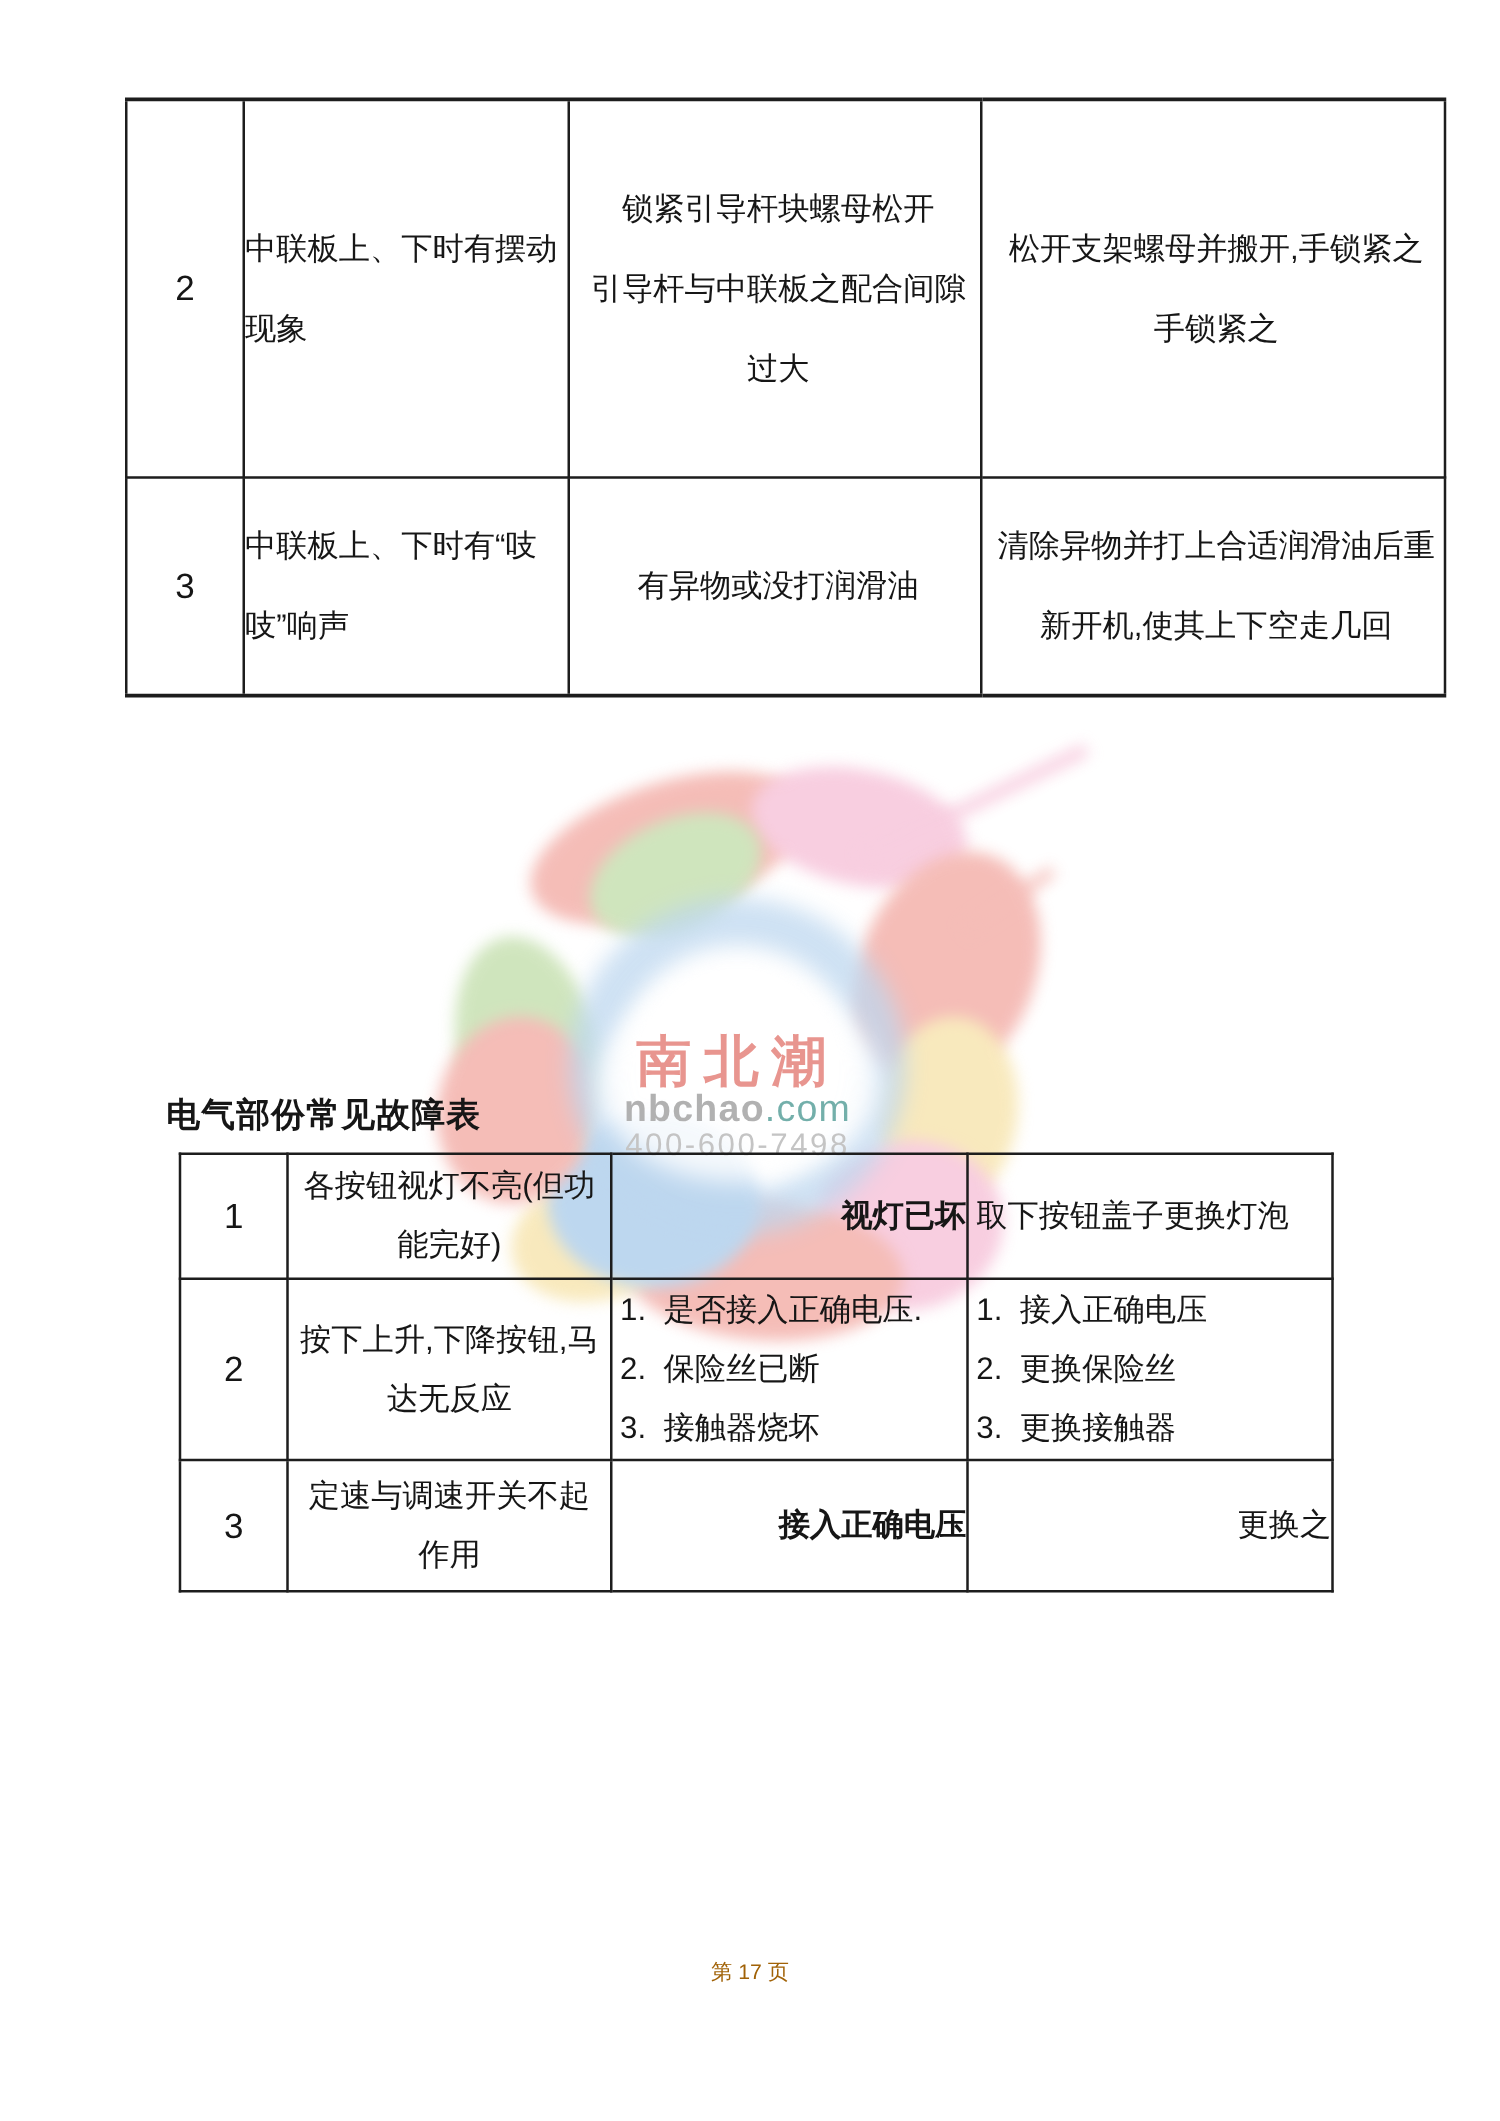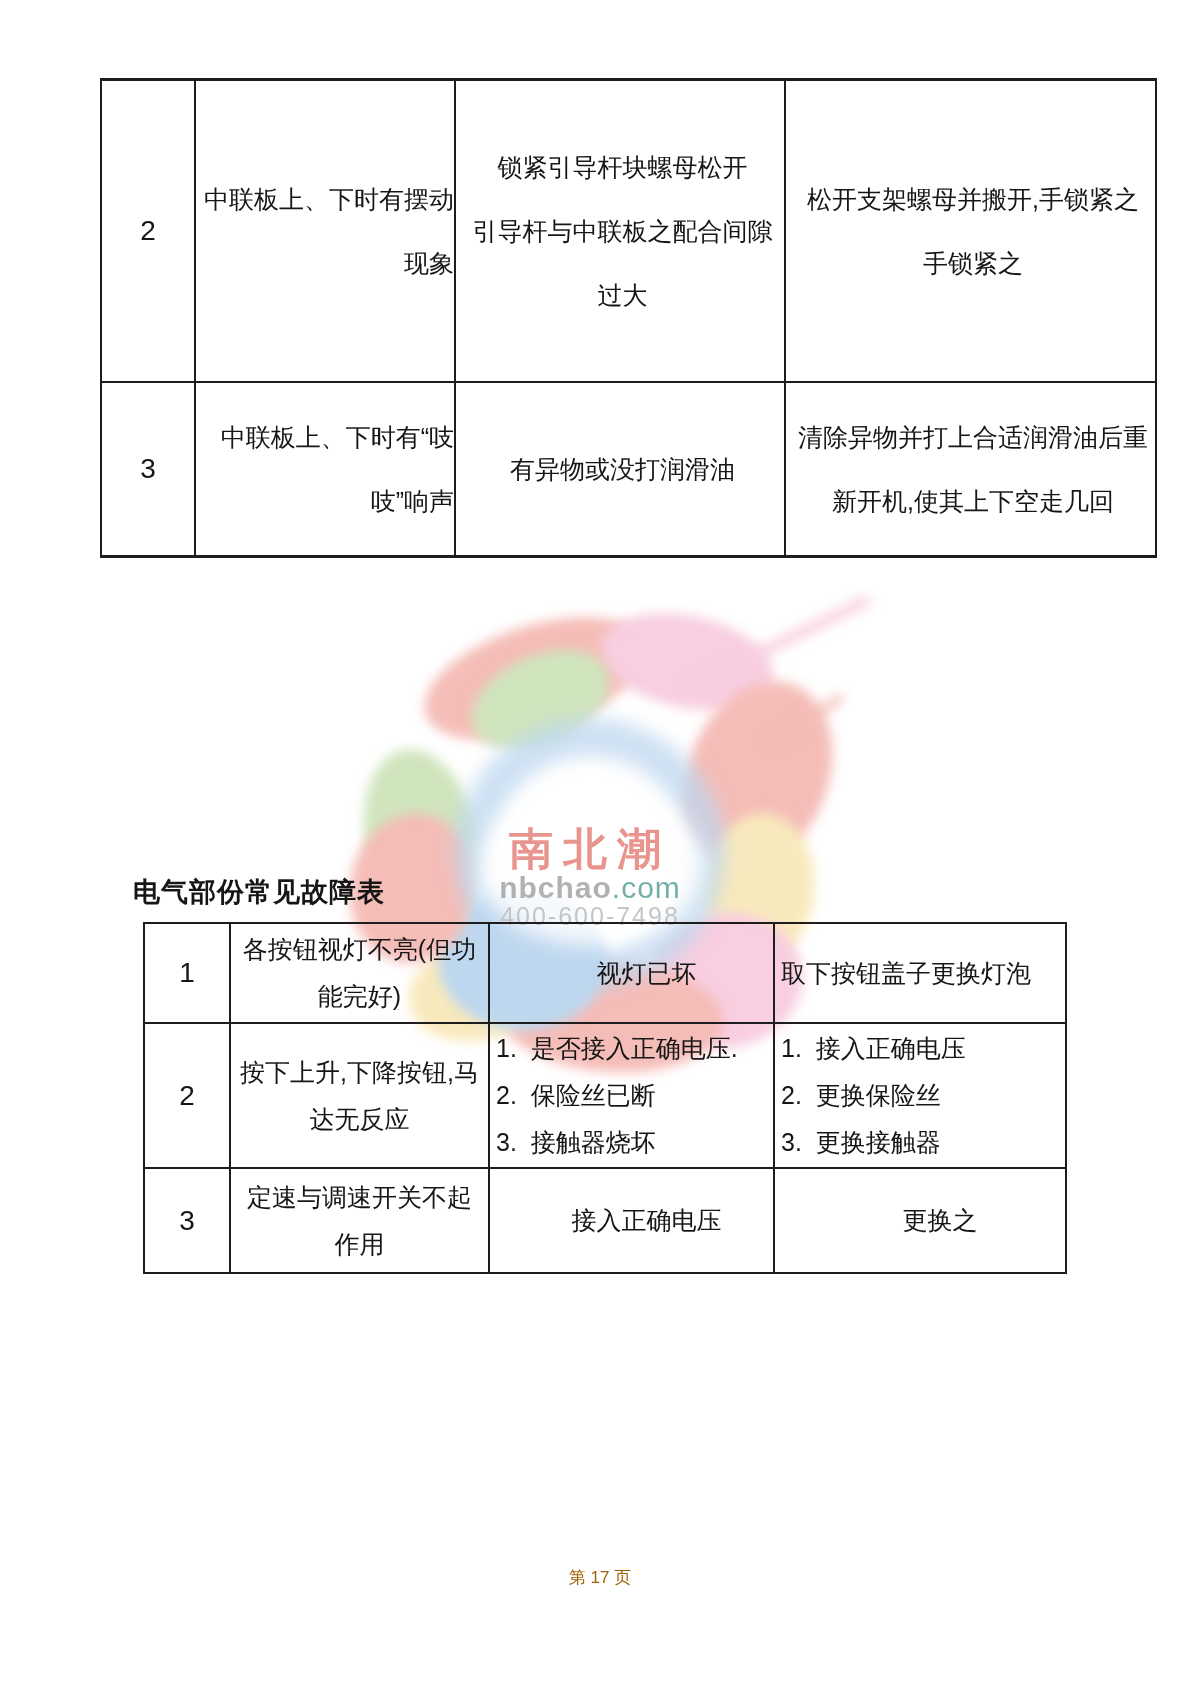--- a/index.html
+++ b/index.html
@@ -51,36 +51,36 @@
   td{border:2px solid var(--border);vertical-align:middle;padding:0;background:transparent;}
   .ln{white-space:pre;}
 
   #t1{left:100px;top:78px;width:1055px;font-size:25px;}
   #t1 .ln{line-height:64px;}
   #t1 col.c1{width:94px;}  #t1 col.c2{width:260px;}
   #t1 col.c3{width:330px;} #t1 col.c4{width:371px;}
   #t1 tr.tr0 td{height:300px;border-top:3px solid var(--border);}
   #t1 tr.tr1 td{height:172px;border-bottom:3px solid var(--border);}
   #t1 td.no{text-align:center;font-size:28px;}
-  #t1 td.sym{text-align:right;}
+  #t1 td.sym{text-align:left;}
   #t1 td.cause,#t1 td.fix{text-align:center;padding-left:5px;}
 
   #t2{left:143px;top:922px;width:922px;font-size:25px;}
   #t2 .ln{line-height:47px;}
   #t2 col.c1{width:86px;}  #t2 col.c2{width:259px;}
   #t2 col.c3{width:285px;} #t2 col.c4{width:292px;}
   #t2 tr.trh td{height:49px;text-align:center;}
   #t2 tr.tr0 td{height:98px;}
   #t2 tr.tr1 td{height:143px;}
   #t2 tr.tr2 td{height:103px;}
   #t2 td.no{text-align:center;font-size:28px;}
   #t2 td.sym{text-align:center;}
   #t2 td.pad-sm{text-align:left;padding-left:6px;}
-  #t2 td.pad-md{text-align:center;padding-left:30px;}
-  #t2 td.pad-lg{text-align:center;padding-left:40px;font-family:Liberation Serif, serif;}
+  #t2 td.pad-md{text-align:right;padding-left:30px;font-weight:bold;}
+  #t2 td.pad-lg{text-align:right;padding-left:40px;font-family:Liberation Serif, serif;}
 
   .t2-title{position:absolute;left:133px;top:874px;z-index:2;font-size:27px;font-weight:bold;letter-spacing:1px;}
   .footer{position:absolute;left:0;width:100%;top:1566px;z-index:2;text-align:center;font-size:17px;color:#a16207;}
 </style>
 </head>
 <body>
 
 <div class="page">
 
   <div class="wm">

